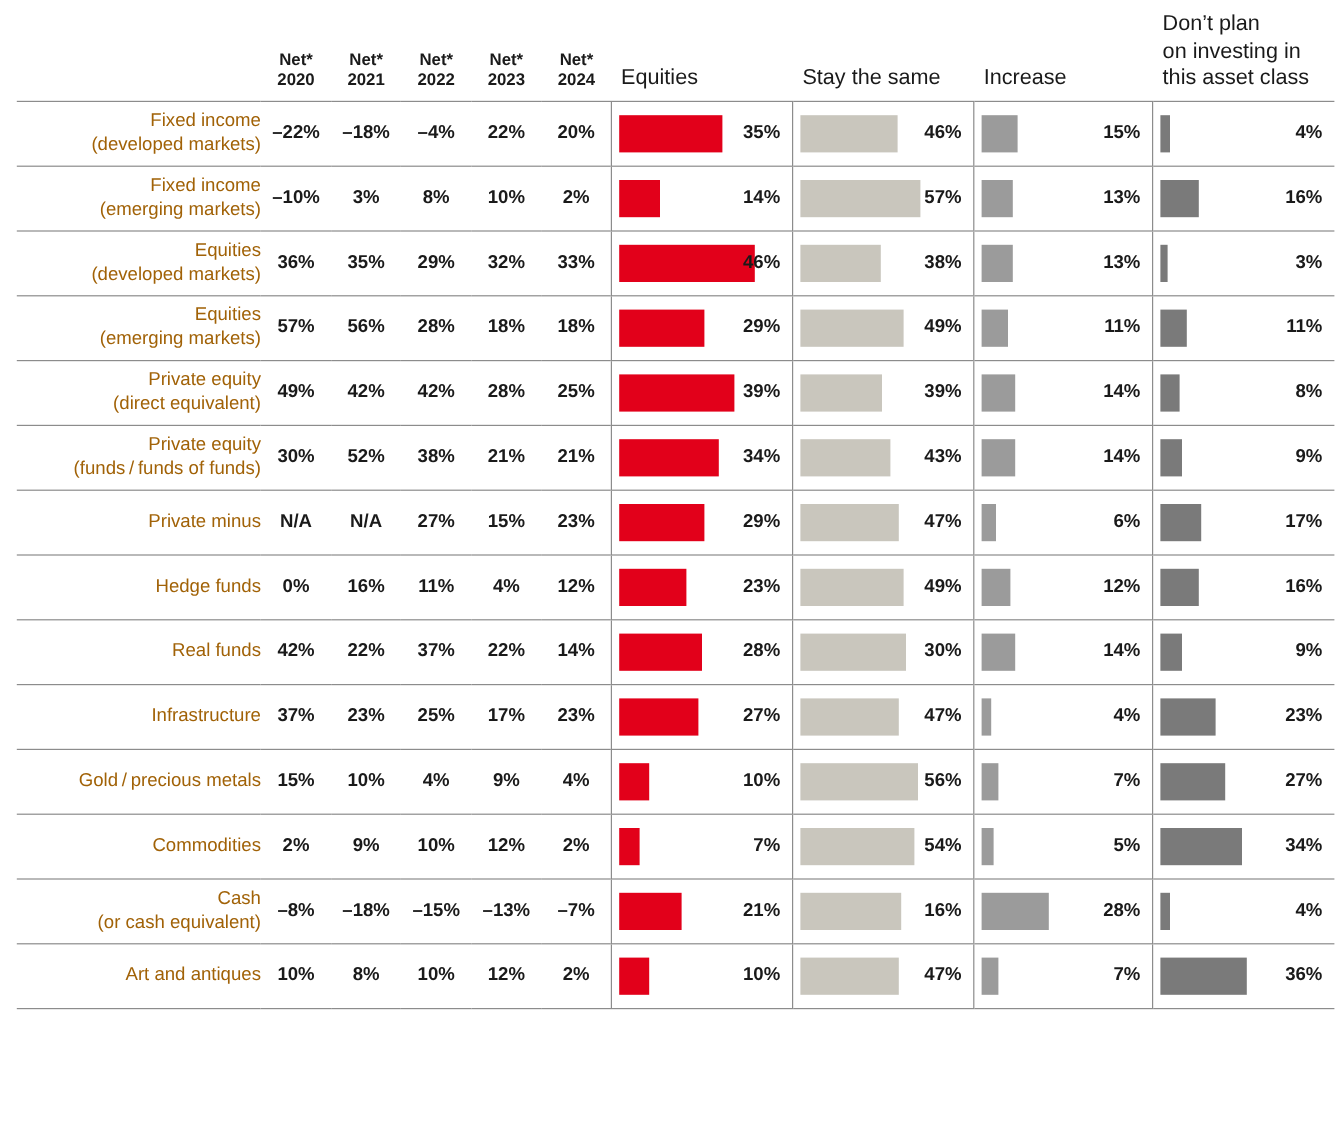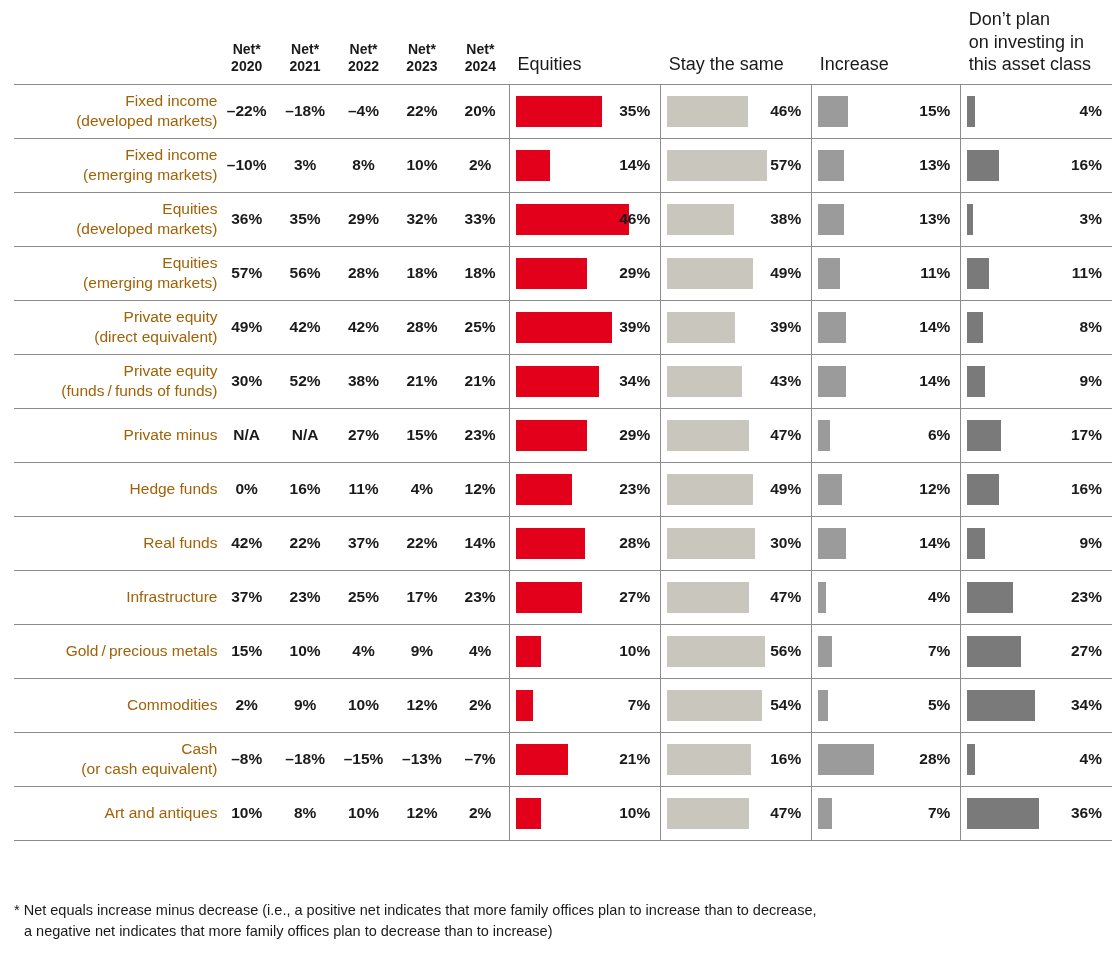--- a/index.html
+++ b/index.html
@@ -641,18 +641,14 @@
           <td class="barcell sep">
             <div class="barwrap">
               <div class="bar noplan" style="width: 72px;"></div>
               <span class="barval">36%</span>
             </div>
           </td>
         </tr>
       </tbody>
   </table>
 
-  <div class="footnote">
-    <span>* Net equals increase minus decrease (i.e., a positive net indicates that more family offices plan to increase than to decrease,</span>
-    <span class="fn-line2">a negative net indicates that more family offices plan to decrease than to increase)</span>
-  </div>
 
 </div>
 
 </body></html>

